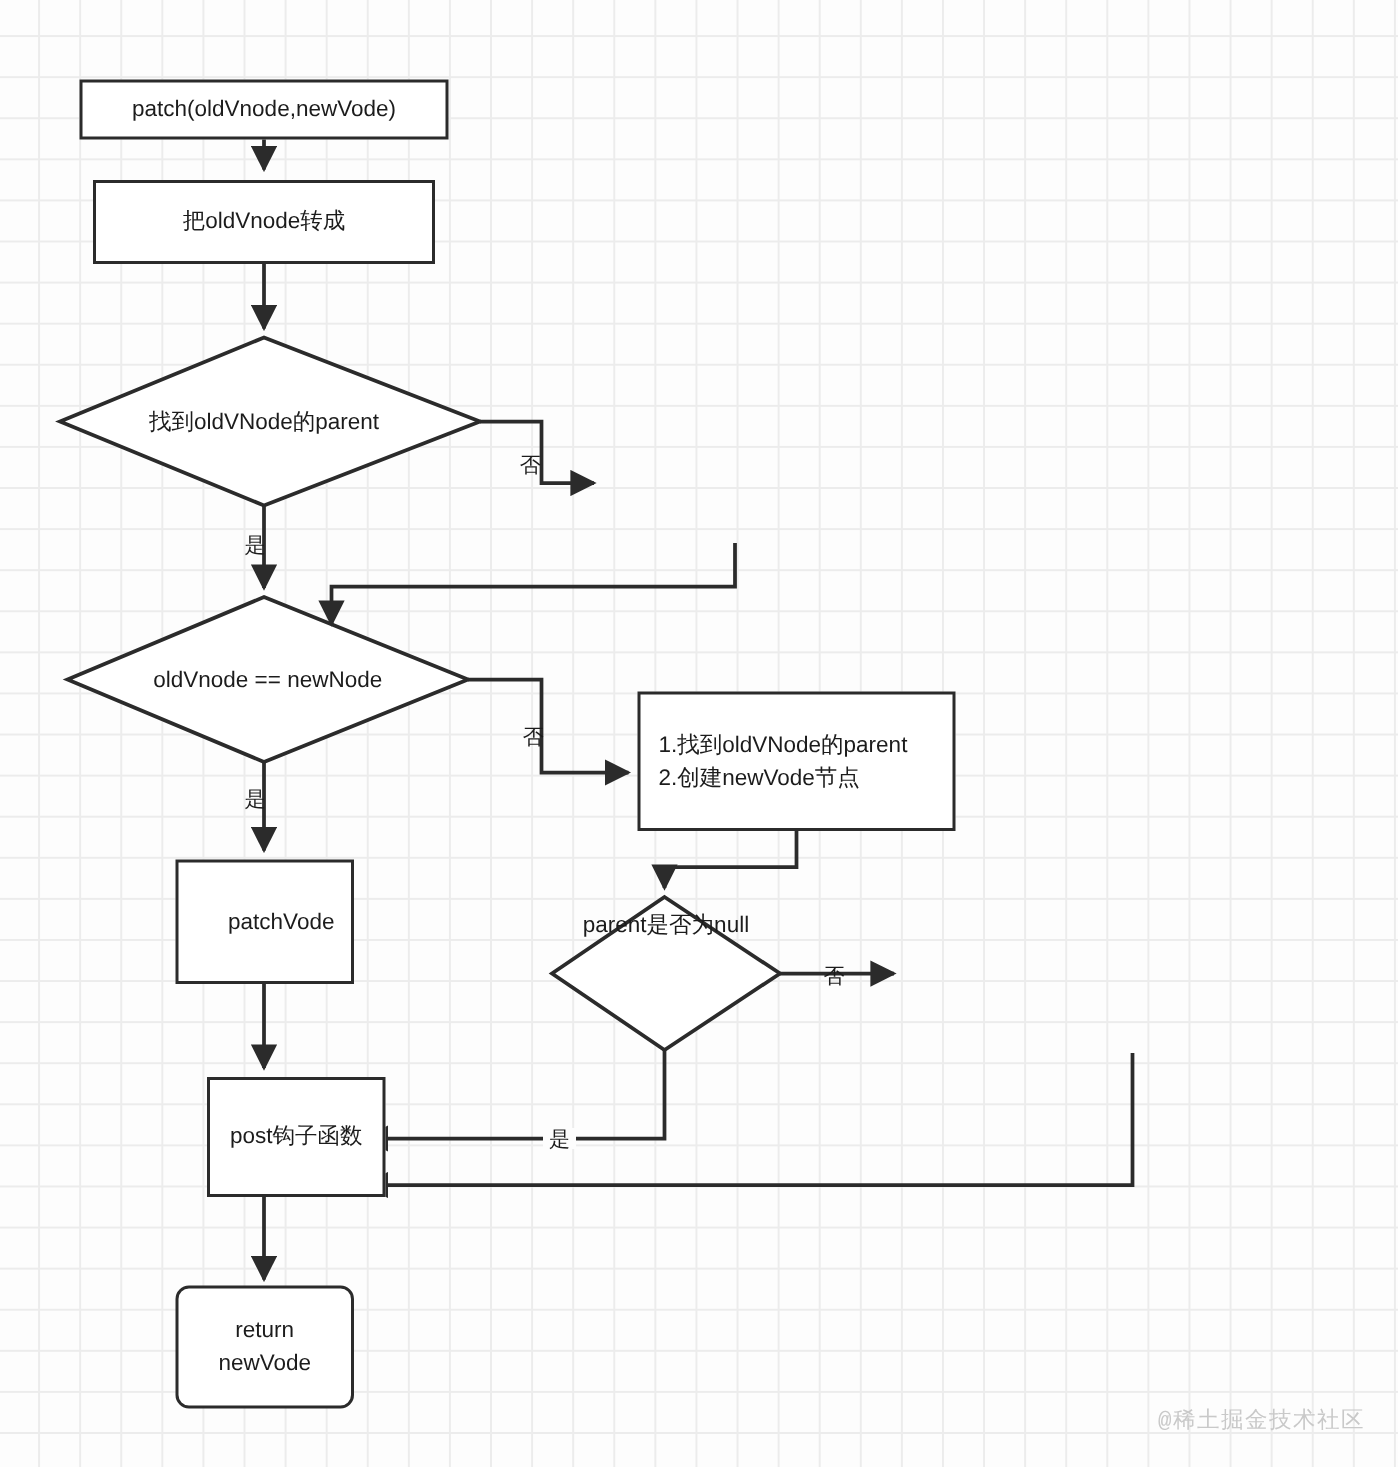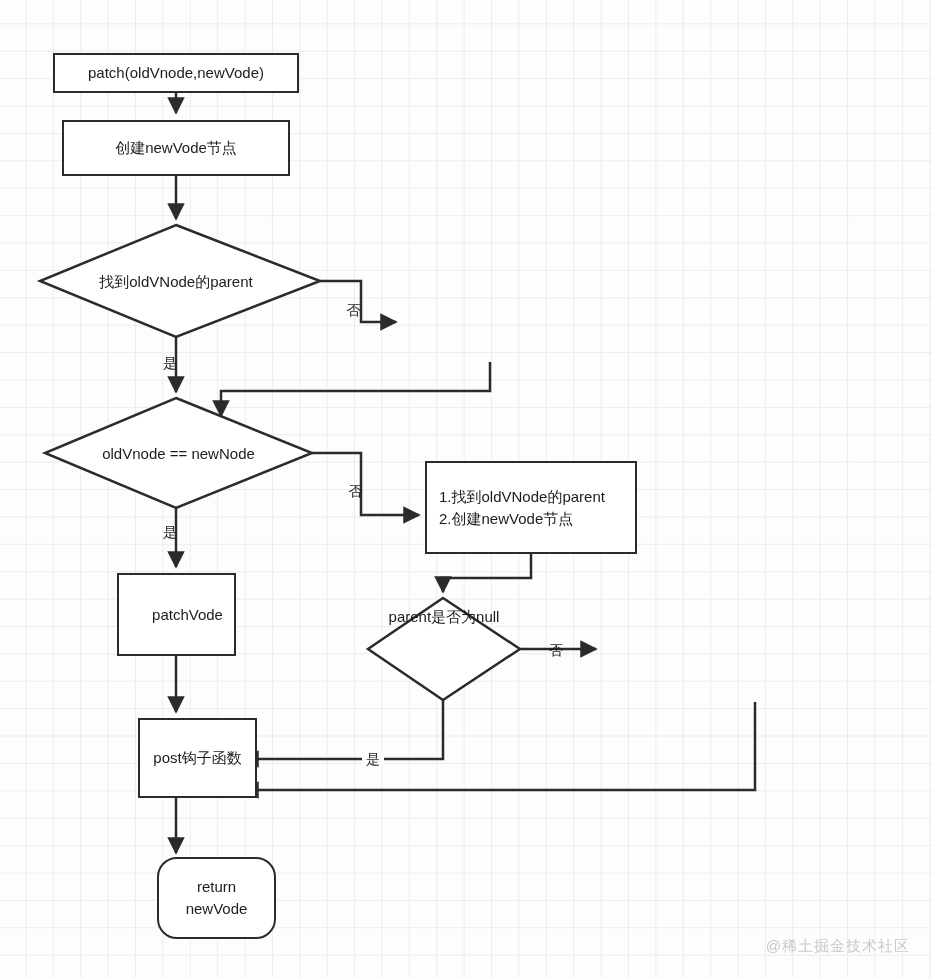--- a/index.html
+++ b/index.html
@@ -35,21 +35,21 @@
     display: flex;
     align-items: center;
     justify-content: center;
     text-align: center;
     color: #1c1c1c;
     font-size: 15px;
     line-height: 1.45;
     white-space: pre-line;
     padding: 4px 8px;
   }
-  .node.rounded { border-radius: 20px; margin-left: 40px; }
+  .node.rounded { border-radius: 9px; }
   .node.left-align {
     justify-content: flex-start;
     text-align: left;
     padding-left: 12px;
   }
   .diamond-label {
     position: absolute;
     display: flex;
     align-items: center;
     justify-content: center;
@@ -70,21 +70,21 @@
     writing-mode: vertical-rl;
     text-orientation: upright;
   }
   .watermark {
     position: absolute;
     right: 22px;
     bottom: 22px;
     font-size: 15px;
     color: #c9c9c9;
     letter-spacing: 1px;
-    font-family: Liberation Sans, sans-serif;
+    font-family: Liberation Mono, monospace;
   }
 </style>
 </head>
 <body>
 
 <div id="canvas">
 
   <svg id="flow-svg" viewBox="0 0 932 978" xmlns="http://www.w3.org/2000/svg">
     <defs>
       <marker id="arrow" viewBox="0 0 10 10" refX="9" refY="5" markerWidth="7" markerHeight="7" orient="auto-start-reverse">
@@ -123,21 +123,21 @@
     <path d="M 176 656 L 176 712" fill="none" stroke="#2b2b2b" stroke-width="2.5" marker-end="url(#arrow)"></path>
 
     <path d="M 176 798 L 176 853" fill="none" stroke="#2b2b2b" stroke-width="2.5" marker-end="url(#arrow)"></path>
   </svg>
 
   <div class="node" style="left:53px; top:41px; width:246px; height:40px;margin-top:12px;">
     <span>patch(oldVnode,newVode)</span>
   </div>
 
   <div class="node" style="left:62px; top:120px; width:228px; height:56px;">
-    <span>创建newVode节点</span>
+    <span>把oldVnode转成</span>
   </div>
 
 
   <div class="node left-align" style="left:425px; top:461px; width:212px; height:93px;">
     <span>1.找到oldVNode的parent
 2.创建newVode节点</span>
   </div>
 
   <div class="node" style="left:117px; top:573px; width:119px; height:83px;padding-left:30px;">
     <span>patchVode</span>

